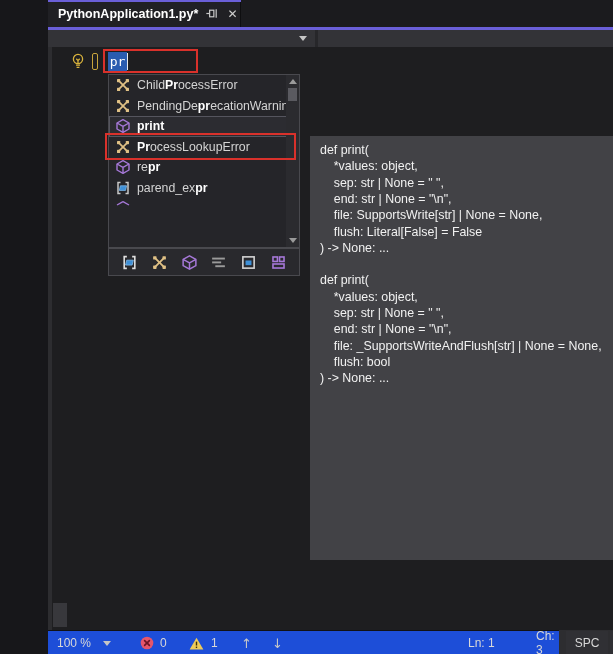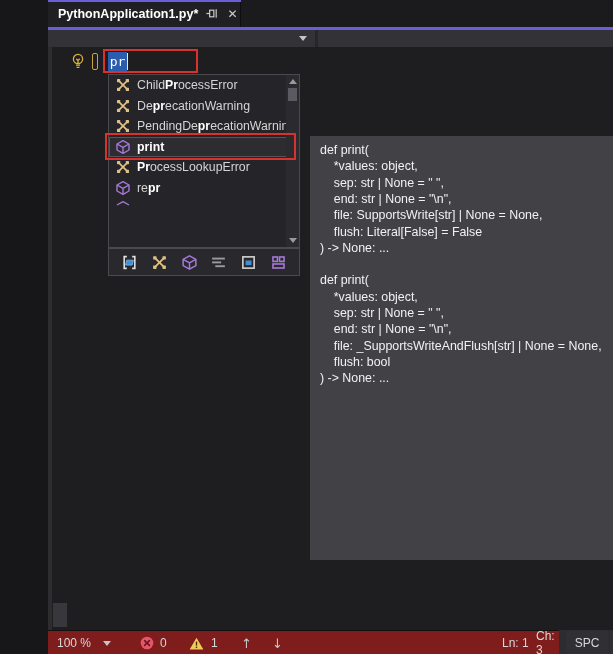--- a/index.html
+++ b/index.html
@@ -58,21 +58,21 @@
   
   .tooltip { left:262px; top:136px; width:332px; height:424px; background:#424246; color:#f1f1f1;
              font-size:12.4px; line-height:16.35px; padding:6px 10px; overflow:hidden; }
   .tt-block { white-space:pre-wrap; margin-bottom:16px; }
   .tt-block:last-child { margin-bottom:0; }
 
   .vsb-thumb { left:586px; top:47px; width:18px; height:13px; background:#2a2a2e; border:1px solid #46464b; }
   .hsb-thumb { left:5px; top:603px; width:14px; height:24px; background:#38383c; }
 
   
-  .statusbar { left:0; top:630px; width:511px; height:24px; background:#7f1d1d; border-top:1px solid #121214;
+  .statusbar { left:0; top:630px; width:511px; height:24px; background:#1d4ed8; border-top:1px solid #121214;
                color:#d8d8d8; font-size:12px; }
   .sb { position:absolute; top:0; height:24px; display:flex; align-items:center; }
   .sb-cell { background:#303034; justify-content:center; }
   .udar { color:#c8c8c8; font-family:"DejaVu Sans", sans-serif; font-size:13px; }
 </style>
 </head>
 <body>
 
 <div class="screen">
 
@@ -140,85 +140,78 @@
           <g fill="#E0C185">
             <rect x="2" y="2" width="3.2" height="3.2" rx="0.6"></rect>
             <rect x="10.8" y="2" width="3.2" height="3.2" rx="0.6"></rect>
             <rect x="2" y="10.8" width="3.2" height="3.2" rx="0.6"></rect>
             <rect x="10.8" y="10.8" width="3.2" height="3.2" rx="0.6"></rect>
           </g>
         </svg>
       <span><span>Child</span><span class="b">Pr</span><span>ocessError</span></span>
     </div>
 
+
     <div class="row">
       <svg width="16" height="16" viewBox="0 0 16 16">
           <g stroke="#E0C185" stroke-width="1.7" stroke-linecap="round">
             <line x1="4.4" y1="4.4" x2="11.6" y2="11.6"></line>
             <line x1="11.6" y1="4.4" x2="4.4" y2="11.6"></line>
           </g>
           <g fill="#E0C185">
             <rect x="2" y="2" width="3.2" height="3.2" rx="0.6"></rect>
             <rect x="10.8" y="2" width="3.2" height="3.2" rx="0.6"></rect>
             <rect x="2" y="10.8" width="3.2" height="3.2" rx="0.6"></rect>
             <rect x="10.8" y="10.8" width="3.2" height="3.2" rx="0.6"></rect>
           </g>
         </svg>
-      <span><span>De</span><span class="b">pr</span><span>ecationWarning</span></span>
+      <span><span>PendingDe</span><span class="b">pr</span><span>ecationWarning</span></span>
+    </div>
+
+    <div class="row selected">
+      <svg width="16" height="16" viewBox="0 0 16 16" fill="none" stroke="#A678D8" stroke-width="1.4" stroke-linejoin="round">
+          <path d="M8 1.7 L14 5 v6 L8 14.3 L2 11 V5 Z"></path>
+          <path d="M2 5 L8 8.3 L14 5 M8 8.3 V14.3"></path>
+        </svg>
+      <span><span></span><span class="b">print</span><span></span></span>
     </div>
 
     <div class="row">
       <svg width="16" height="16" viewBox="0 0 16 16">
           <g stroke="#E0C185" stroke-width="1.7" stroke-linecap="round">
             <line x1="4.4" y1="4.4" x2="11.6" y2="11.6"></line>
             <line x1="11.6" y1="4.4" x2="4.4" y2="11.6"></line>
           </g>
           <g fill="#E0C185">
             <rect x="2" y="2" width="3.2" height="3.2" rx="0.6"></rect>
             <rect x="10.8" y="2" width="3.2" height="3.2" rx="0.6"></rect>
             <rect x="2" y="10.8" width="3.2" height="3.2" rx="0.6"></rect>
             <rect x="10.8" y="10.8" width="3.2" height="3.2" rx="0.6"></rect>
           </g>
         </svg>
-      <span><span>PendingDe</span><span class="b">pr</span><span>ecationWarning</span></span>
-    </div>
-
-    <div class="row selected">
+      <span><span></span><span class="b">Pr</span><span>ocessLookupError</span></span>
+    </div>
+
+
+    <div class="row">
       <svg width="16" height="16" viewBox="0 0 16 16" fill="none" stroke="#A678D8" stroke-width="1.4" stroke-linejoin="round">
           <path d="M8 1.7 L14 5 v6 L8 14.3 L2 11 V5 Z"></path>
           <path d="M2 5 L8 8.3 L14 5 M8 8.3 V14.3"></path>
         </svg>
-      <span><span></span><span class="b">print</span><span></span></span>
-    </div>
-
-    <div class="row">
-      <svg width="16" height="16" viewBox="0 0 16 16">
-          <g stroke="#E0C185" stroke-width="1.7" stroke-linecap="round">
-            <line x1="4.4" y1="4.4" x2="11.6" y2="11.6"></line>
-            <line x1="11.6" y1="4.4" x2="4.4" y2="11.6"></line>
-          </g>
-          <g fill="#E0C185">
-            <rect x="2" y="2" width="3.2" height="3.2" rx="0.6"></rect>
-            <rect x="10.8" y="2" width="3.2" height="3.2" rx="0.6"></rect>
-            <rect x="2" y="10.8" width="3.2" height="3.2" rx="0.6"></rect>
-            <rect x="10.8" y="10.8" width="3.2" height="3.2" rx="0.6"></rect>
-          </g>
-        </svg>
-      <span><span></span><span class="b">Pr</span><span>ocessLookupError</span></span>
-    </div>
-
-
-    <div class="row">
-      <svg width="16" height="16" viewBox="0 0 16 16" fill="none" stroke="#A678D8" stroke-width="1.4" stroke-linejoin="round">
-          <path d="M8 1.7 L14 5 v6 L8 14.3 L2 11 V5 Z"></path>
-          <path d="M2 5 L8 8.3 L14 5 M8 8.3 V14.3"></path>
-        </svg>
       <span><span>re</span><span class="b">pr</span><span></span></span>
     </div>
 
+    <div class="row">
+      <svg width="16" height="16" viewBox="0 0 16 16" fill="none">
+          <path d="M5.5 2.5 H3 V13.5 H5.5" stroke="#C8C8C8" stroke-width="1.5"></path>
+          <path d="M10.5 2.5 H13 V13.5 H10.5" stroke="#C8C8C8" stroke-width="1.5"></path>
+          <path d="M5.4 5.8 h6.2 l-1.1 4.6 H4.3 Z" fill="#3D8FD6" stroke="#7FB8E8" stroke-width="0.8"></path>
+        </svg>
+      <span><span>parend_ex</span><span class="b">pr</span><span></span></span>
+    </div>
 
     <div class="row">
       <svg width="16" height="16" viewBox="0 0 16 16" fill="none" stroke="#A678D8" stroke-width="1.4">
           <path d="M8 1.7 L14 5 M8 1.7 L2 5"></path>
         </svg>
     </div>
 
     <div class="vscroll">
       <svg class="sarrow" width="8" height="5" viewBox="0 0 8 5">
           <polygon points="4,0 8,5 0,5" fill="#9a9a9a"></polygon>
@@ -323,19 +316,19 @@
       <svg width="15" height="13" viewBox="0 0 16 14">
         <path d="M8 0.8 L15.4 13.4 H0.6 Z" fill="#EFCB58"></path>
         <rect x="7.25" y="5" width="1.5" height="4.2" fill="#423400"></rect>
         <rect x="7.25" y="10.3" width="1.5" height="1.6" fill="#423400"></rect>
       </svg>
       <span>1</span>
     </div>
     <div class="sb udar" style="left:193px;">↑</div>
     <div class="sb udar" style="left:224px;">↓</div>
 
-    <div class="sb" style="left:454px;">Ln: 1</div>
+    <div class="sb" style="left:420px;">Ln: 1</div>
     <div class="sb" style="left:488px;">Ch: 3</div>
     <div class="sb sb-cell" style="left:518px;width:42px;">SPC</div>
     <div class="sb sb-cell" style="left:562px;width:44px;font-style:italic;">CRLF</div>
   </div>
 
 </div>
 
 </body></html>

